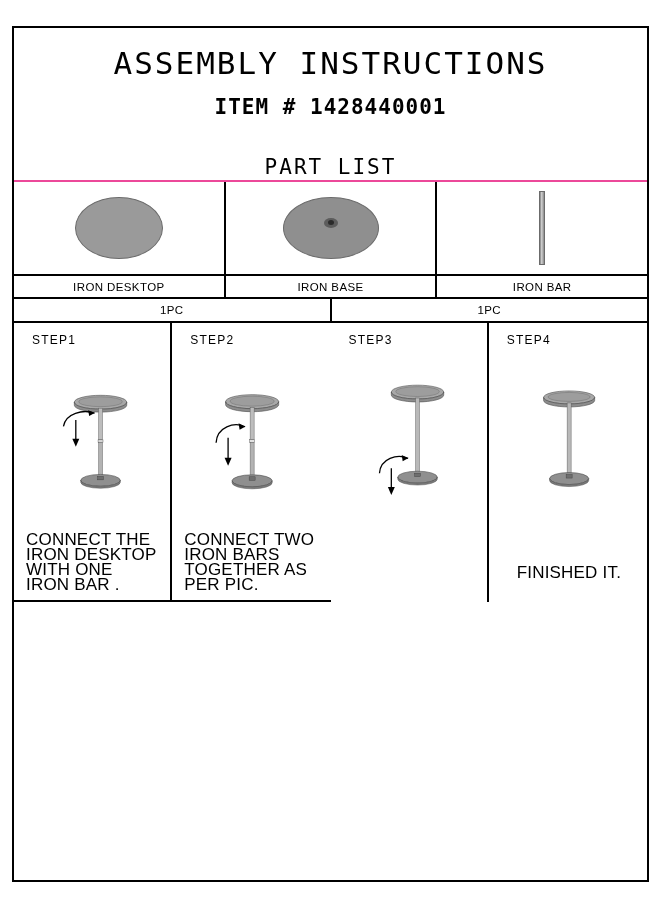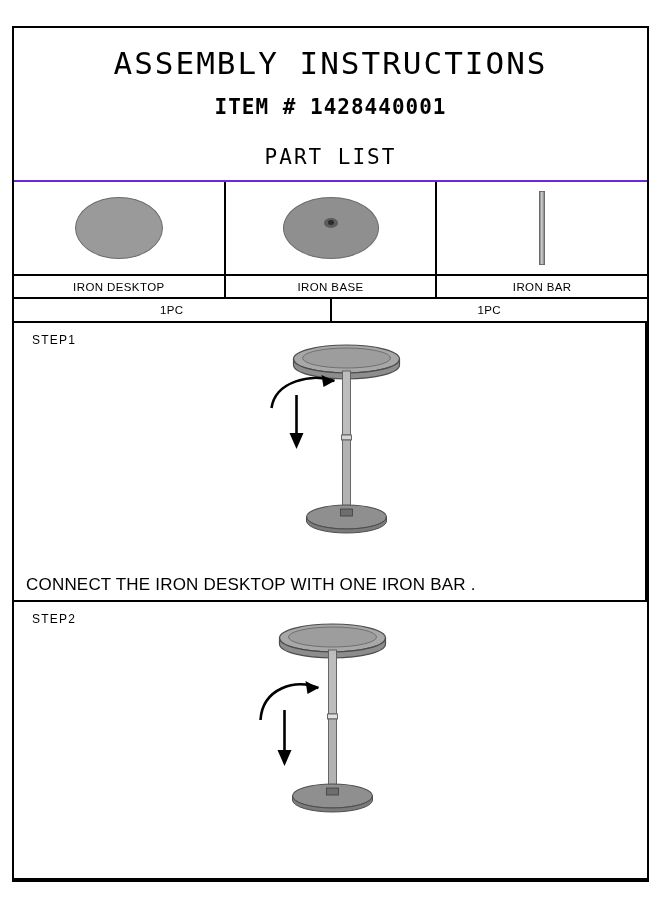--- a/index.html
+++ b/index.html
@@ -29,21 +29,21 @@
     border: 2px solid #000;
     box-sizing: border-box;
   }
   
   .header {
     position: absolute;
     left: 0;
     top: 0;
     width: 100%;
     height: 154px;
-    border-bottom: 2px solid #6d28d9;
+    border-bottom: 2px solid #ec4899;
     box-sizing: border-box;
     text-align: center;
   }
   .title-main {
     font-family: "DejaVu Sans Mono", monospace;
     font-size: 31px;
     letter-spacing: 2px;
     margin-top: 17px;
     font-weight: 400;
   }
@@ -51,21 +51,21 @@
     font-family: "DejaVu Sans Mono", monospace;
     font-size: 21px;
     letter-spacing: 1px;
     margin-top: 14px;
     font-weight: 700;
   }
   .title-part {
     font-family: "DejaVu Sans Mono", monospace;
     font-size: 21px;
     letter-spacing: 2px;
-    margin-top: 26px;
+    margin-top: 36px;
     font-weight: 400;
   }
   
   .parts {
     position: absolute;
     left: 0;
     top: 154px;
     width: 100%;
     height: 141px;
     box-sizing: border-box;
@@ -149,21 +149,21 @@
     box-sizing: border-box;
   }
   
   .steps {
     position: absolute;
     left: 0;
     top: 295px;
     width: 100%;
     bottom: 0;
     display: grid;
-    grid-template-columns: 1fr;
+    grid-template-columns: 1fr 1fr 1fr 1fr;
     grid-template-rows: 1fr 1fr;
   }
   .step {
     position: relative;
     border-right: 2px solid #000;
     border-bottom: 2px solid #000;
     box-sizing: border-box;
     overflow: hidden;
   }
   .step:nth-child(2), .step:nth-child(4) { border-right: none; }
@@ -274,35 +274,49 @@
           <rect x="155" y="98" width="10" height="5" fill="#e2e2e2" stroke="#5a5a5a" stroke-width="0.9"></rect>
           <rect x="156" y="103" width="8" height="70" fill="#b3b3b3" stroke="#5a5a5a" stroke-width="0.9"></rect>
           <ellipse cx="160" cy="180" rx="40" ry="12" fill="#8f8f8f" stroke="#4d4d4d" stroke-width="1.2"></ellipse>
           <path d="M120 180 a40 12 0 0 0 80 0 l0 4 a40 12 0 0 1 -80 0 z" fill="#7b7b7b" stroke="#4d4d4d" stroke-width="1"></path>
           <rect x="154" y="172" width="12" height="7" fill="#6e6e6e" stroke="#3d3d3d" stroke-width="0.8"></rect>
           <path d="M88 104 C 90 72, 124 62, 146 72" fill="none" stroke="#000" stroke-width="2.6"></path>
           <polygon points="146,72 133,65 135,78" fill="#000"></polygon>
           <line x1="112" y1="94" x2="112" y2="140" stroke="#000" stroke-width="2.6"></line>
           <polygon points="112,150 105,134 119,134" fill="#000"></polygon>
         </svg>
+        <div class="step-caption">CONNECT TWO IRON BARS TOGETHER AS PER PIC.</div>
       </div>
 
       <div class="step">
         <div class="step-label">STEP3</div>
         <svg class="fig" viewBox="0 0 316 260">
           <ellipse cx="175" cy="24" rx="53" ry="14" fill="#a8a8a8" stroke="#4d4d4d" stroke-width="1.2"></ellipse>
           <path d="M122 24 a53 14 0 0 0 106 0 l0 6 a53 14 0 0 1 -106 0 z" fill="#8d8d8d" stroke="#4d4d4d" stroke-width="1.2"></path>
           <ellipse cx="175" cy="23" rx="44" ry="10" fill="#9d9d9d" stroke="#636363" stroke-width="0.8"></ellipse>
           <rect x="171" y="36" width="8" height="152" fill="#b9b9b9" stroke="#5a5a5a" stroke-width="0.9"></rect>
           <ellipse cx="175" cy="196" rx="40" ry="12" fill="#8f8f8f" stroke="#4d4d4d" stroke-width="1.2"></ellipse>
           <path d="M135 196 a40 12 0 0 0 80 0 l0 4 a40 12 0 0 1 -80 0 z" fill="#7b7b7b" stroke="#4d4d4d" stroke-width="1"></path>
           <rect x="169" y="188" width="12" height="7" fill="#6e6e6e" stroke="#3d3d3d" stroke-width="0.8"></rect>
           <path d="M98 188 C 100 158, 134 148, 156 158" fill="none" stroke="#000" stroke-width="2.6"></path>
           <polygon points="156,158 143,151 145,164" fill="#000"></polygon>
           <line x1="122" y1="178" x2="122" y2="222" stroke="#000" stroke-width="2.6"></line>
           <polygon points="122,232 115,216 129,216" fill="#000"></polygon>
         </svg>
       </div>
 
+      <div class="step">
+        <div class="step-label">STEP4</div>
+        <svg class="fig" viewBox="0 0 316 260">
+          <ellipse cx="160" cy="36" rx="51" ry="13" fill="#a8a8a8" stroke="#4d4d4d" stroke-width="1.2"></ellipse>
+          <path d="M109 36 a51 13 0 0 0 102 0 l0 6 a51 13 0 0 1 -102 0 z" fill="#8d8d8d" stroke="#4d4d4d" stroke-width="1.2"></path>
+          <ellipse cx="160" cy="35" rx="42" ry="9" fill="#9d9d9d" stroke="#636363" stroke-width="0.8"></ellipse>
+          <rect x="156" y="47" width="8" height="144" fill="#b9b9b9" stroke="#5a5a5a" stroke-width="0.9"></rect>
+          <ellipse cx="160" cy="198" rx="39" ry="12" fill="#8f8f8f" stroke="#4d4d4d" stroke-width="1.2"></ellipse>
+          <path d="M121 198 a39 12 0 0 0 78 0 l0 4 a39 12 0 0 1 -78 0 z" fill="#7b7b7b" stroke="#4d4d4d" stroke-width="1"></path>
+          <rect x="154" y="190" width="12" height="7" fill="#6e6e6e" stroke="#3d3d3d" stroke-width="0.8"></rect>
+        </svg>
+        <div class="step-caption center">FINISHED IT.</div>
+      </div>
 
     </div>
   </div>
 </div>
 
 </body></html>

